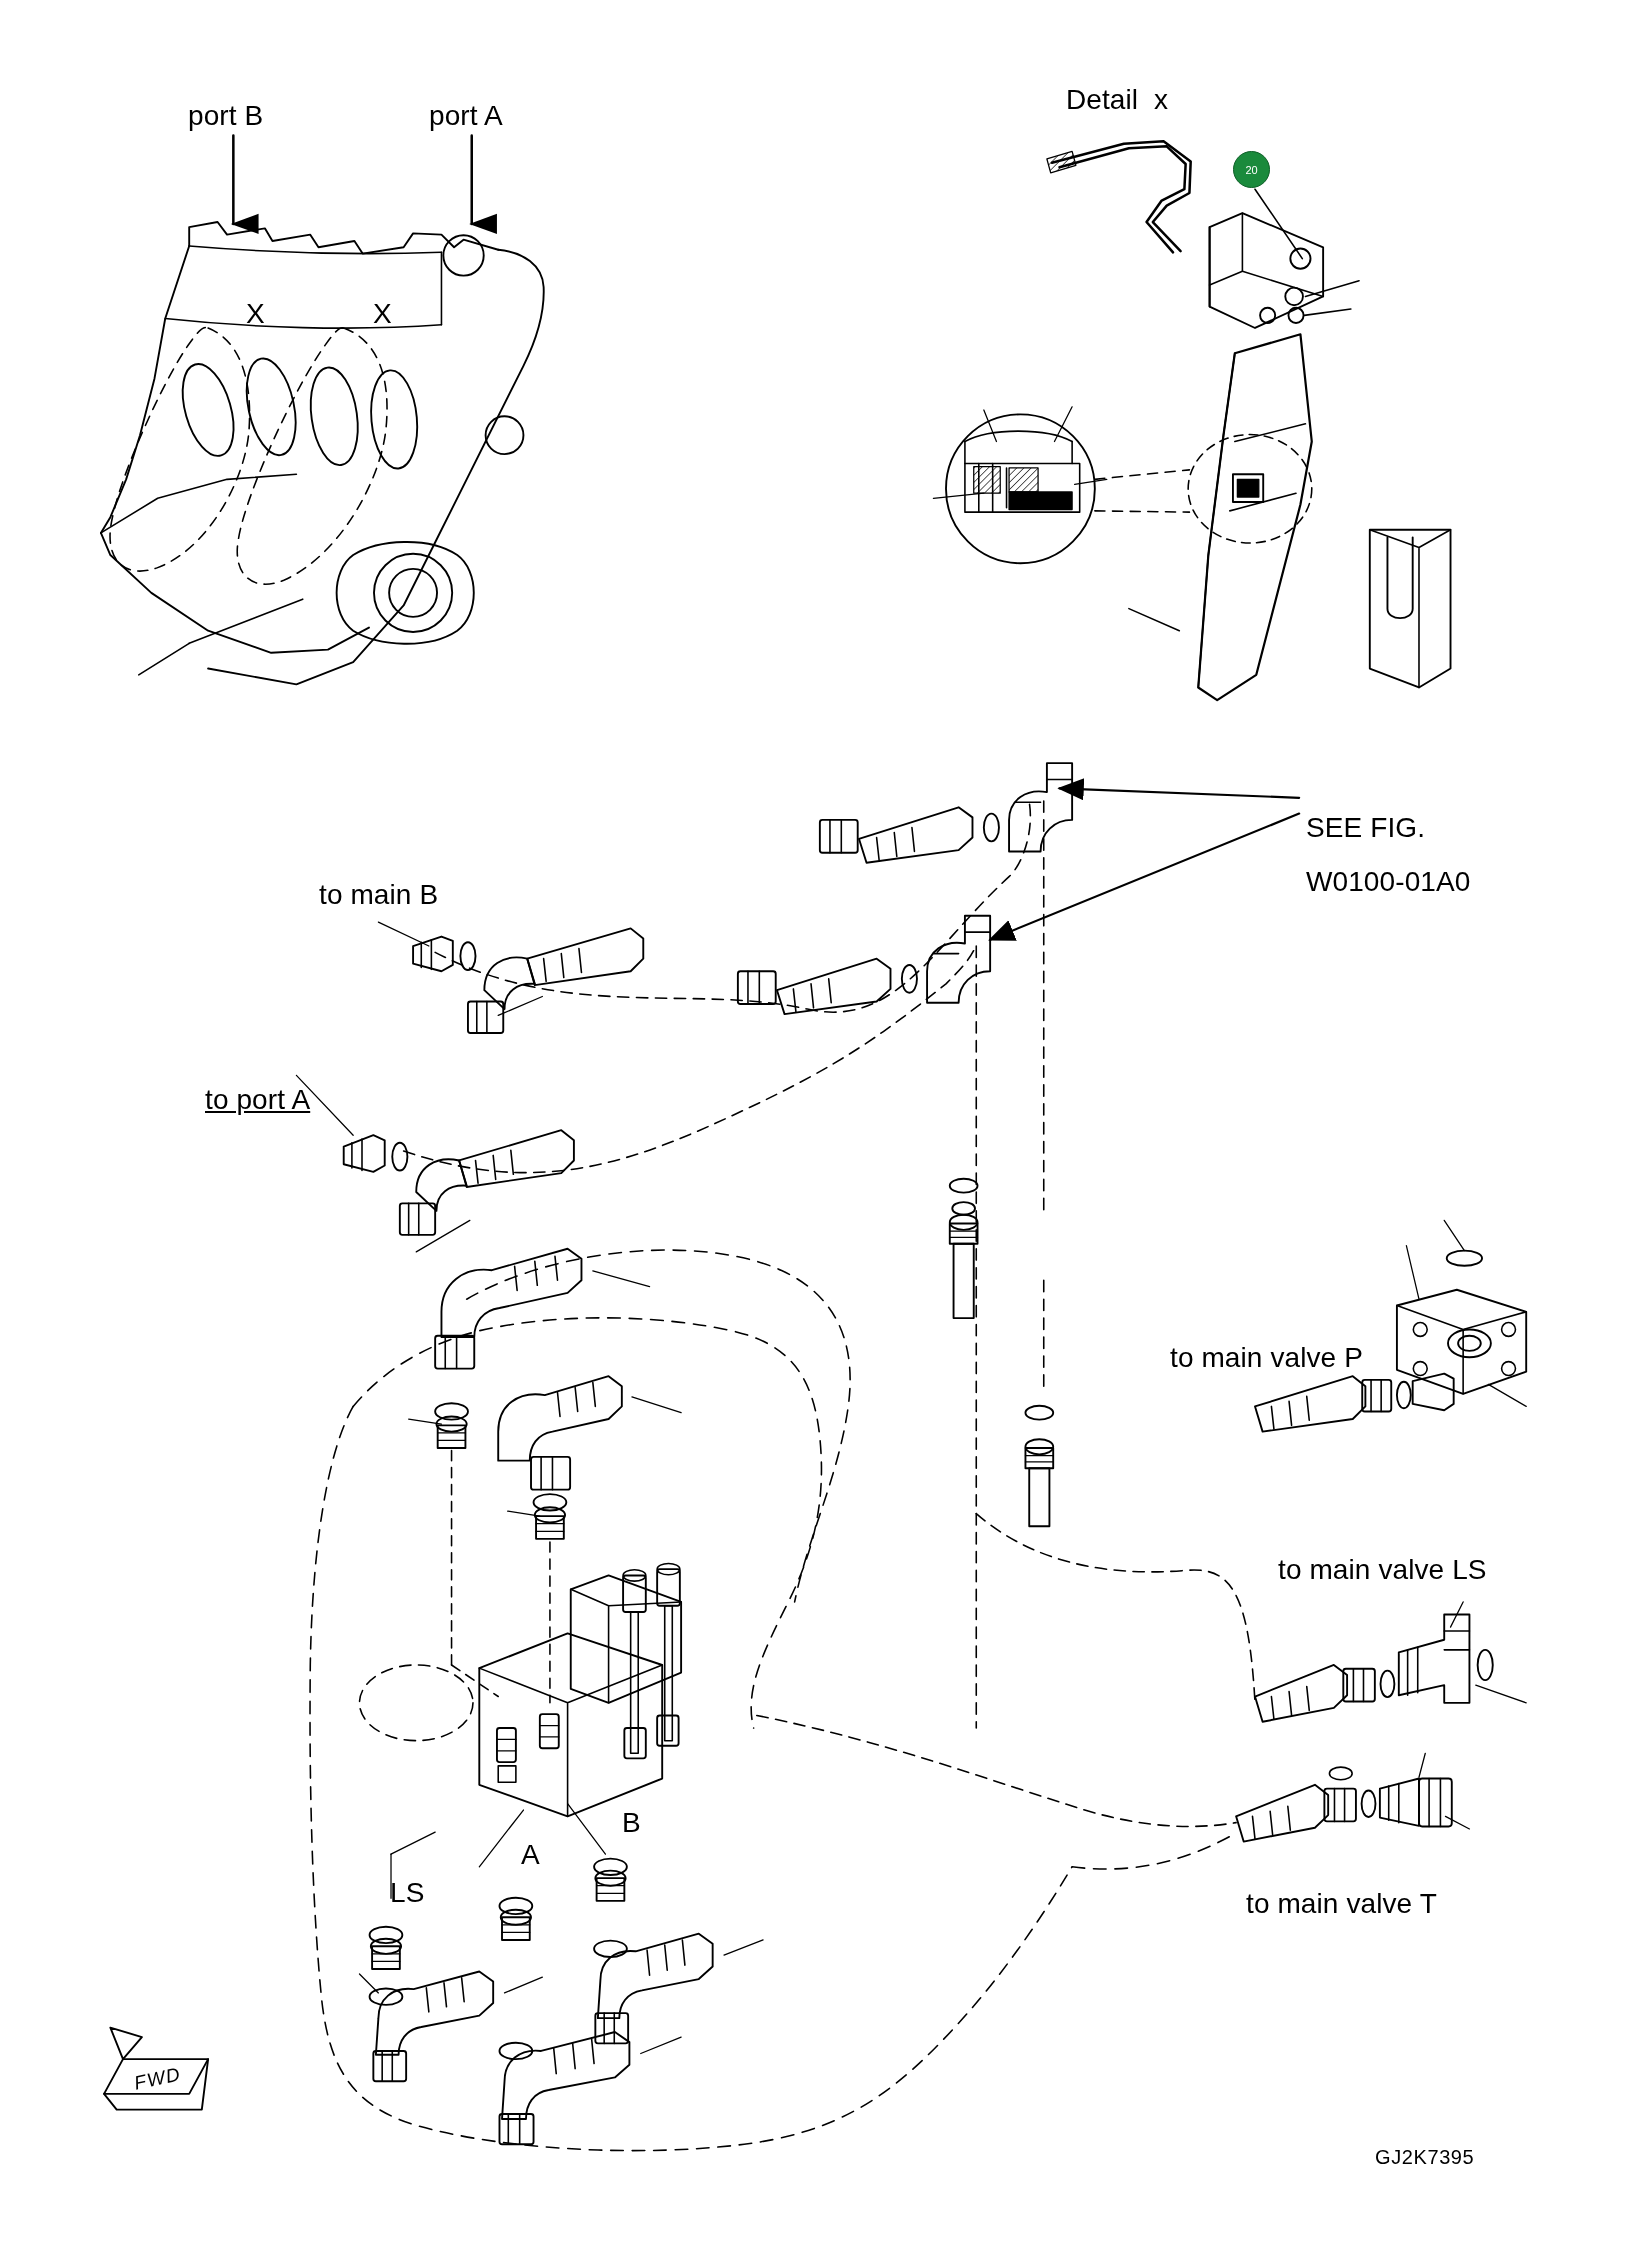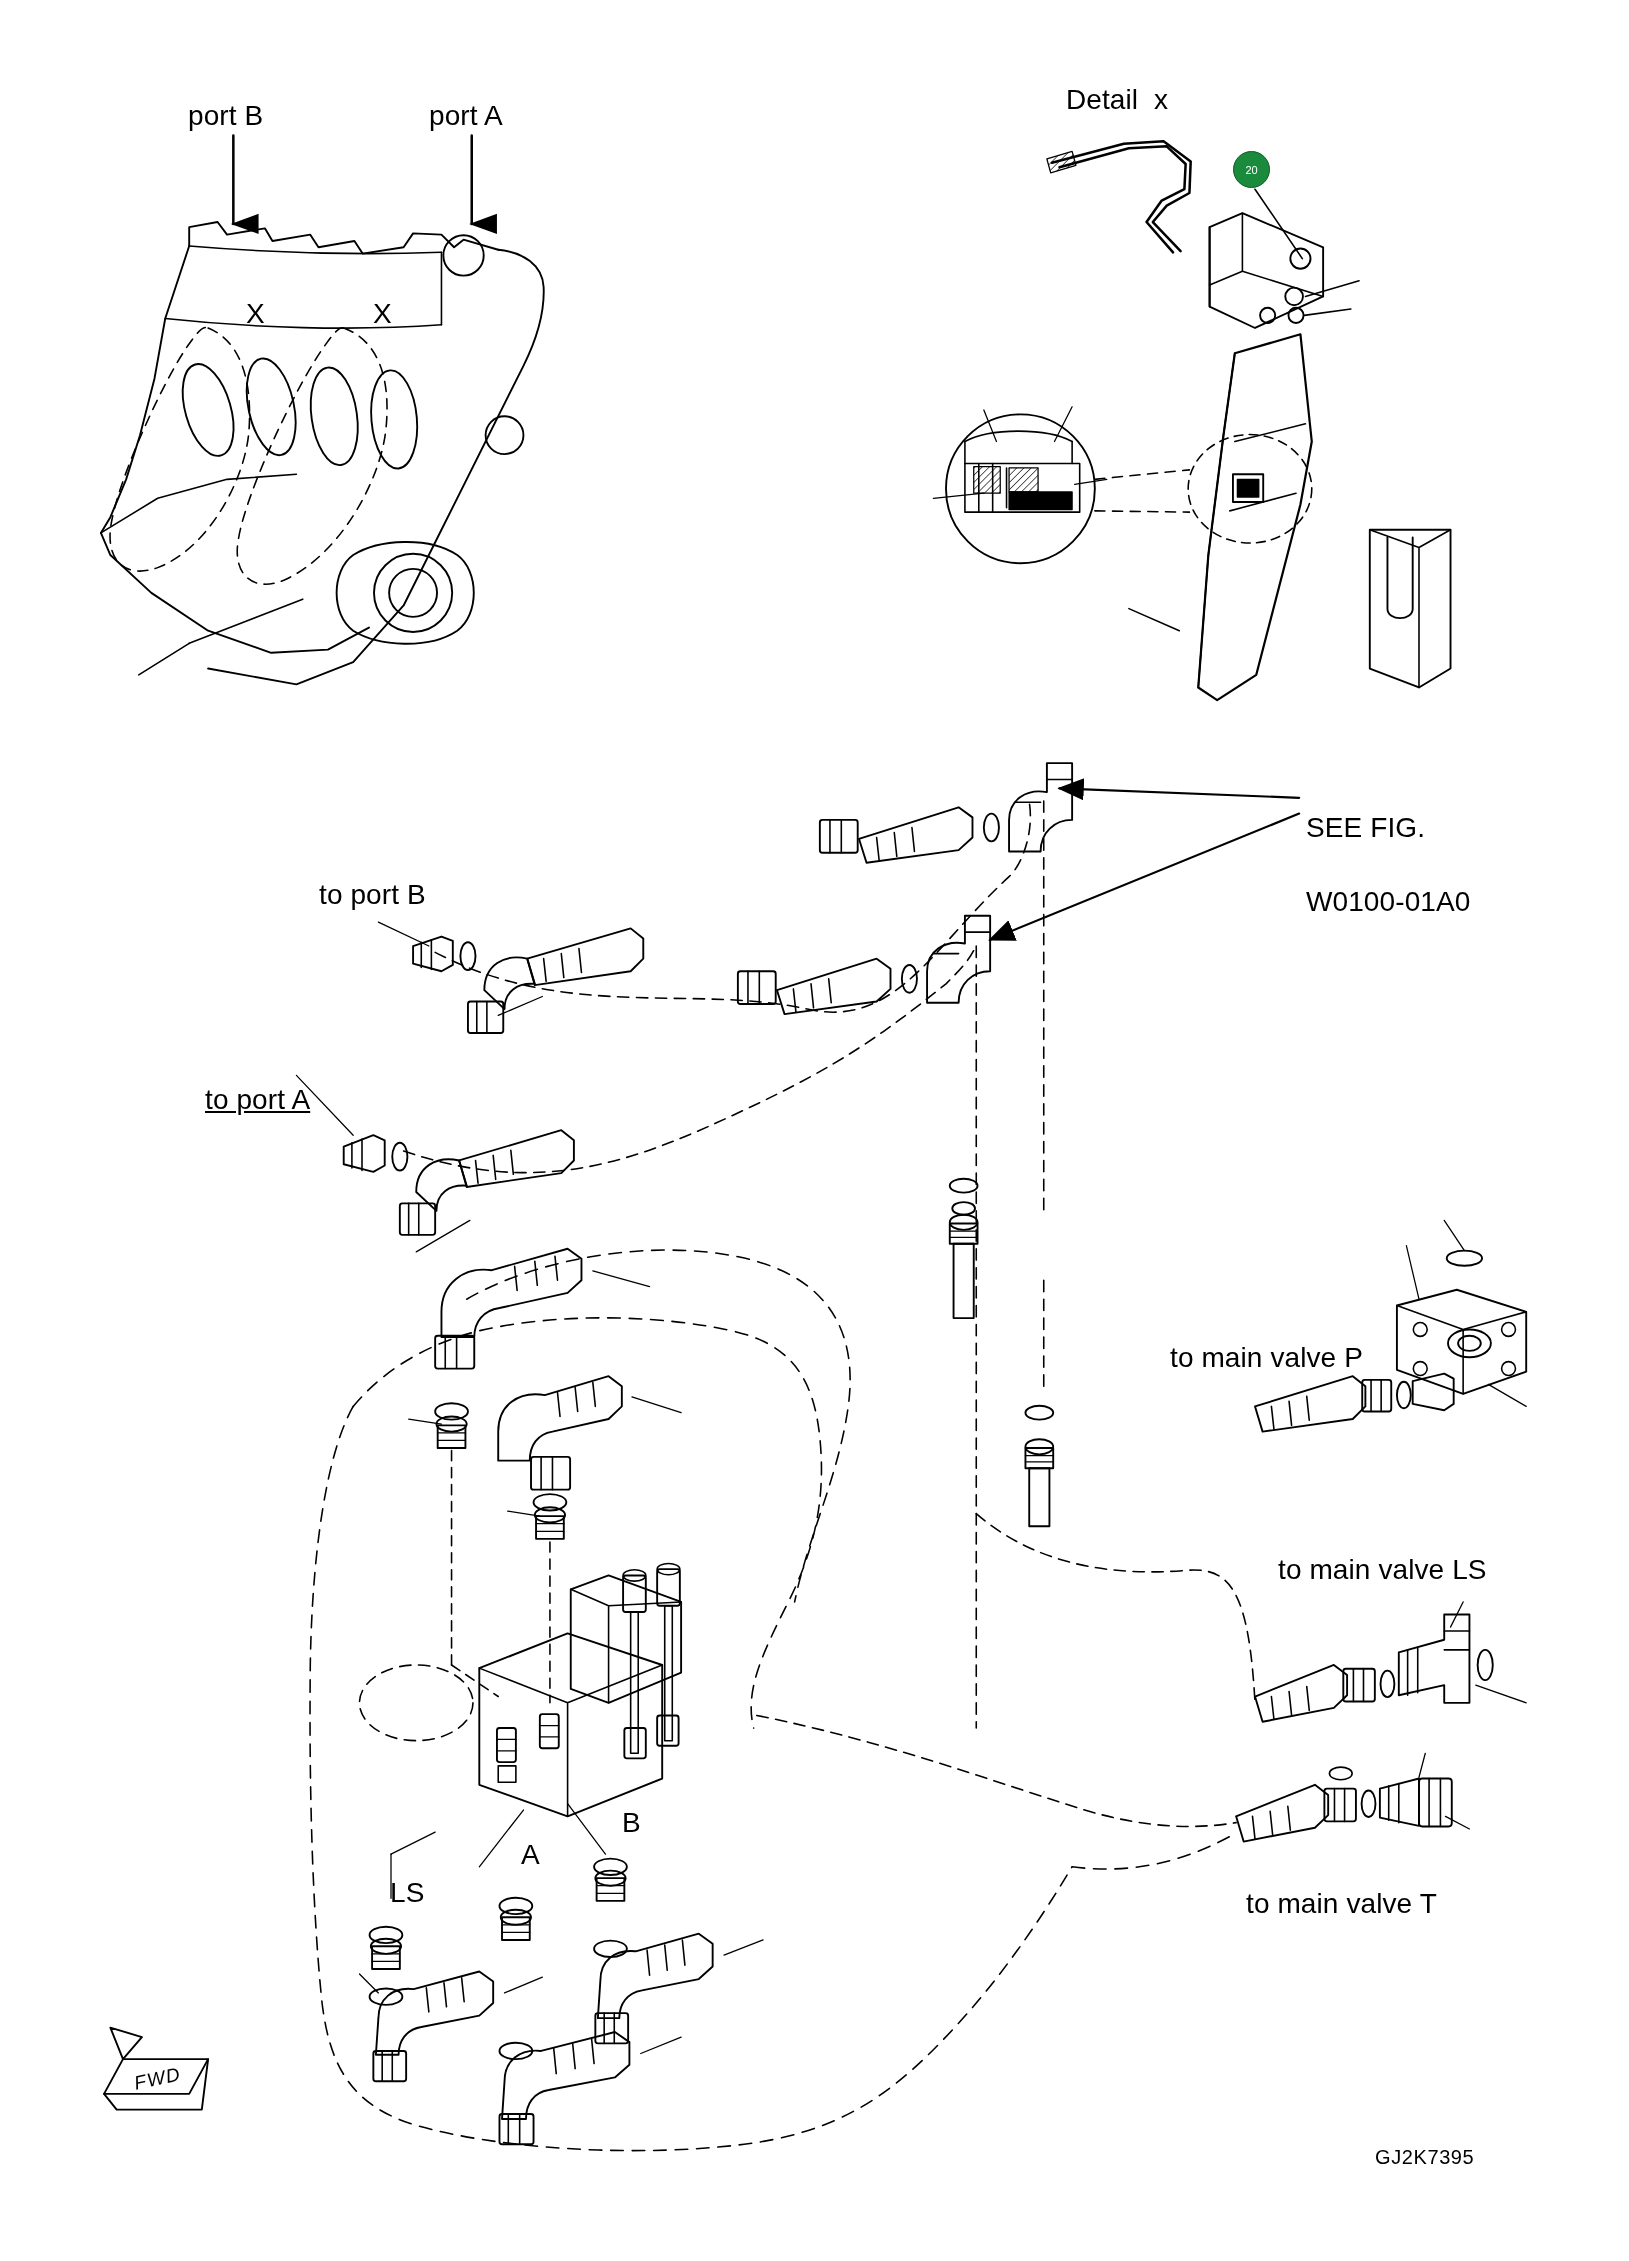--- a/index.html
+++ b/index.html
@@ -393,23 +393,23 @@
   <div class="lbl big" style="left:188px; top:98px;">port B</div>
   <div class="lbl big" style="left:429px; top:98px;">port A</div>
   <div class="lbl big" style="left:246px; top:296px;">X</div>
   <div class="lbl big" style="left:373px; top:296px;">X</div>
 
   <div class="lbl big" style="left:1066px; top:82px;">Detail  x</div>
 
   <div class="callout-num" style="left:1233px; top:151px;">20</div>
 
   <div class="lbl big" style="left:1306px; top:810px;">SEE FIG.</div>
-  <div class="lbl big" style="left:1306px; top:864px;margin-top:20px;">W0100-01A0</div>
-
-  <div class="lbl big" style="left:319px; top:877px;">to port B</div>
+  <div class="lbl big" style="left:1306px; top:864px;">W0100-01A0</div>
+
+  <div class="lbl big" style="left:319px; top:877px;">to main B</div>
   <div class="lbl big" style="left:205px; top:1082px;text-decoration:underline;">to port A</div>
   <div class="lbl big" style="left:1170px; top:1325px;margin-top:15px;">to main valve P</div>
   <div class="lbl big" style="left:1278px; top:1552px;">to main valve LS</div>
   <div class="lbl big" style="left:1246px; top:1886px;">to main valve T</div>
 
   <div class="lbl big" style="left:390px; top:1875px;">LS</div>
   <div class="lbl big" style="left:521px; top:1837px;">A</div>
   <div class="lbl big" style="left:622px; top:1805px;">B</div>
 
   <div class="fwd-text" style="left:134px; top:2068px; transform:rotate(-12deg);">FWD</div>

